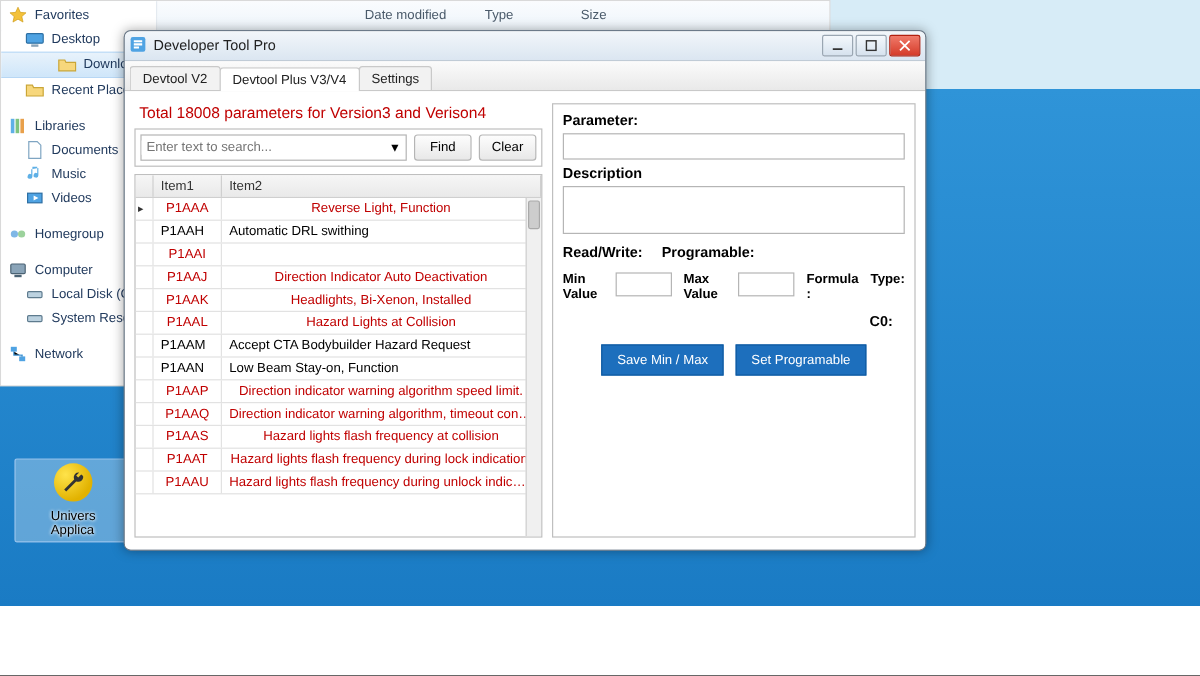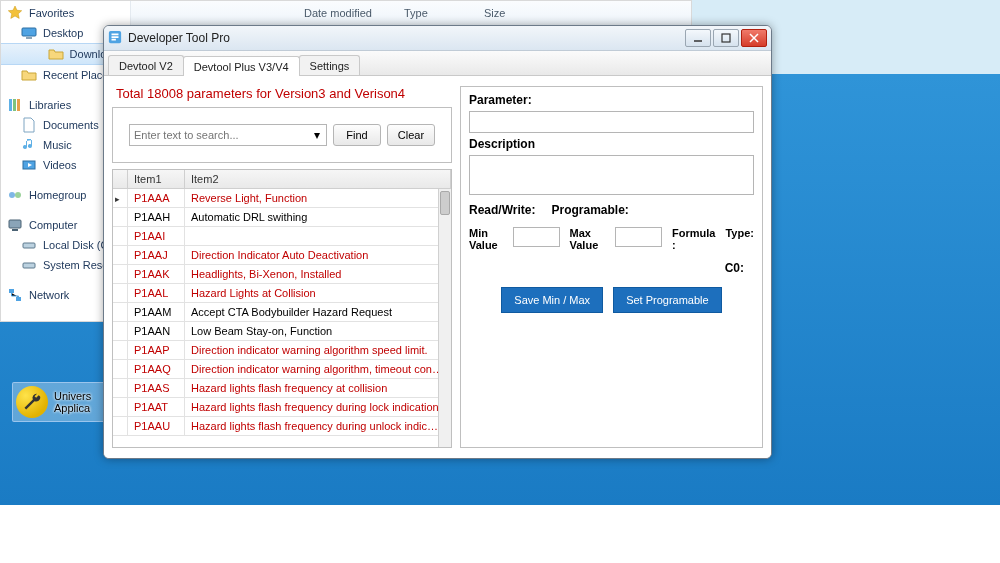--- a/index.html
+++ b/index.html
@@ -93,20 +93,21 @@
     left: 12px;
     top: 382px;
     width: 90px;
     display: flex;
     align-items: center;
     background: rgba(255,255,255,0.3);
     border: 1px solid rgba(180,210,245,0.7);
     padding: 3px;
     border-radius: 2px;
     gap: 6px;
+    flex-direction: column;
   }
   .desktop-icon .big-ico {
     width: 32px; height: 32px;
     background: radial-gradient(circle at 30% 30%, #ffe34a, #e2b200 70%);
     border-radius: 50%;
     display: flex; align-items: center; justify-content: center;
   }
   .desktop-icon .lab { color: #000; font-size: 11px; text-shadow: 0 0 3px #fff, 0 0 3px #fff; line-height: 1.1; }
 
   
@@ -177,21 +178,21 @@
     padding: 10px 8px;
     gap: 8px;
     background: #fff;
   }
 
   .left-pane { width: 340px; display: flex; flex-direction: column; gap: 6px; }
   .total-line { color: #c00000; font-size: 13px; padding: 0 4px; }
   .searchrow {
     display: flex; gap: 6px;
     border: 1px solid #bfbfbf;
-    padding: 16px;
+    padding: 4px;
   }
   .searchbox {
     flex: 1;
     display: flex;
     align-items: center;
     border: 1px solid #b5b5b5;
     background: #fff;
     height: 20px;
   }
   .searchbox input {
@@ -252,21 +253,21 @@
     padding: 3px 6px;
     border-right: 1px solid #e2e2e2;
     white-space: nowrap;
     overflow: hidden;
     text-overflow: ellipsis;
   }
   .grid-row .col-indicator { width: 10px; padding: 3px 2px; }
   .grid-row.selected .col-indicator::before { content: "▸"; font-size: 9px; color: #333; }
   .grid-row .col1 { width: 44px; }
   .grid-row .col2 { flex: 1; }
-  .red { color: #c00000; }
+  .red { color: #c00000; text-align: center; }
   .blk { color: #000; }
 
   
   .right-pane {
     flex: 1;
     border: 1px solid #bfbfbf;
     box-sizing: border-box;
     padding: 6px 8px;
     display: flex;
     flex-direction: column;

